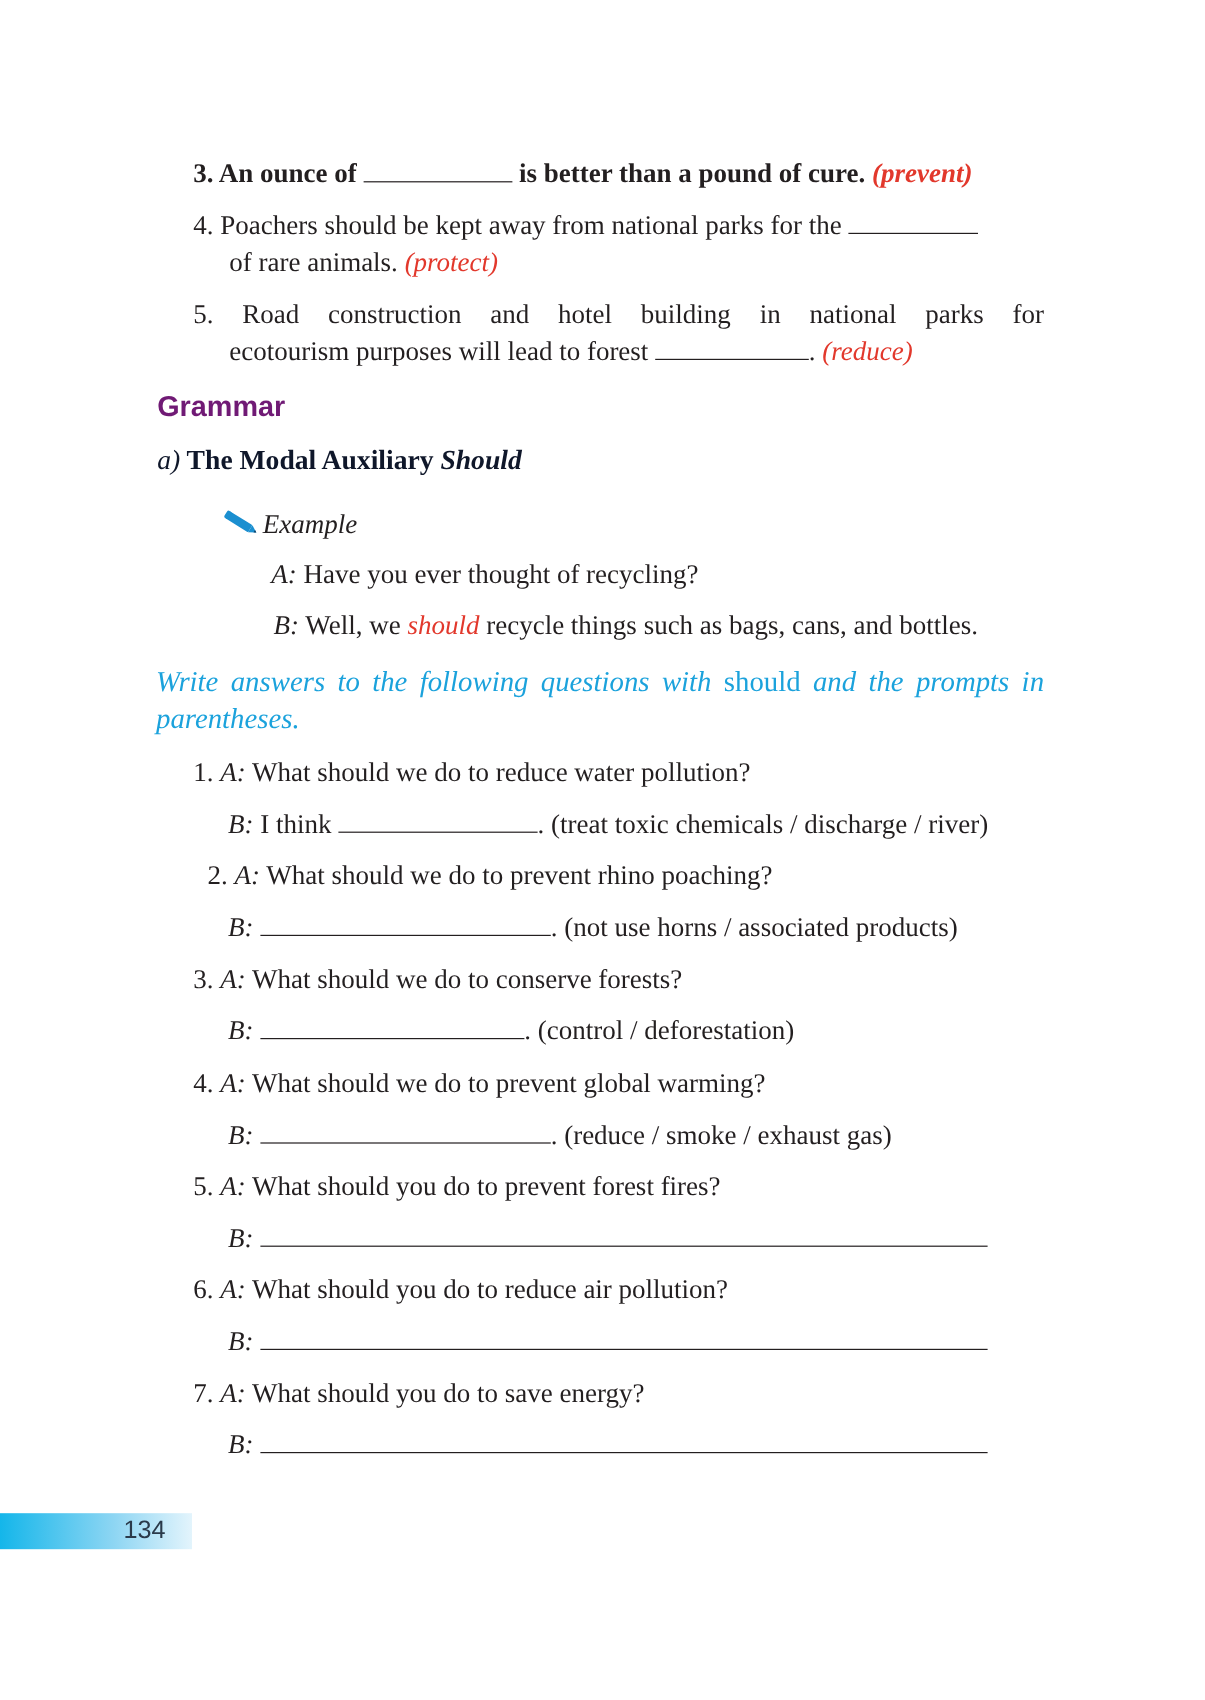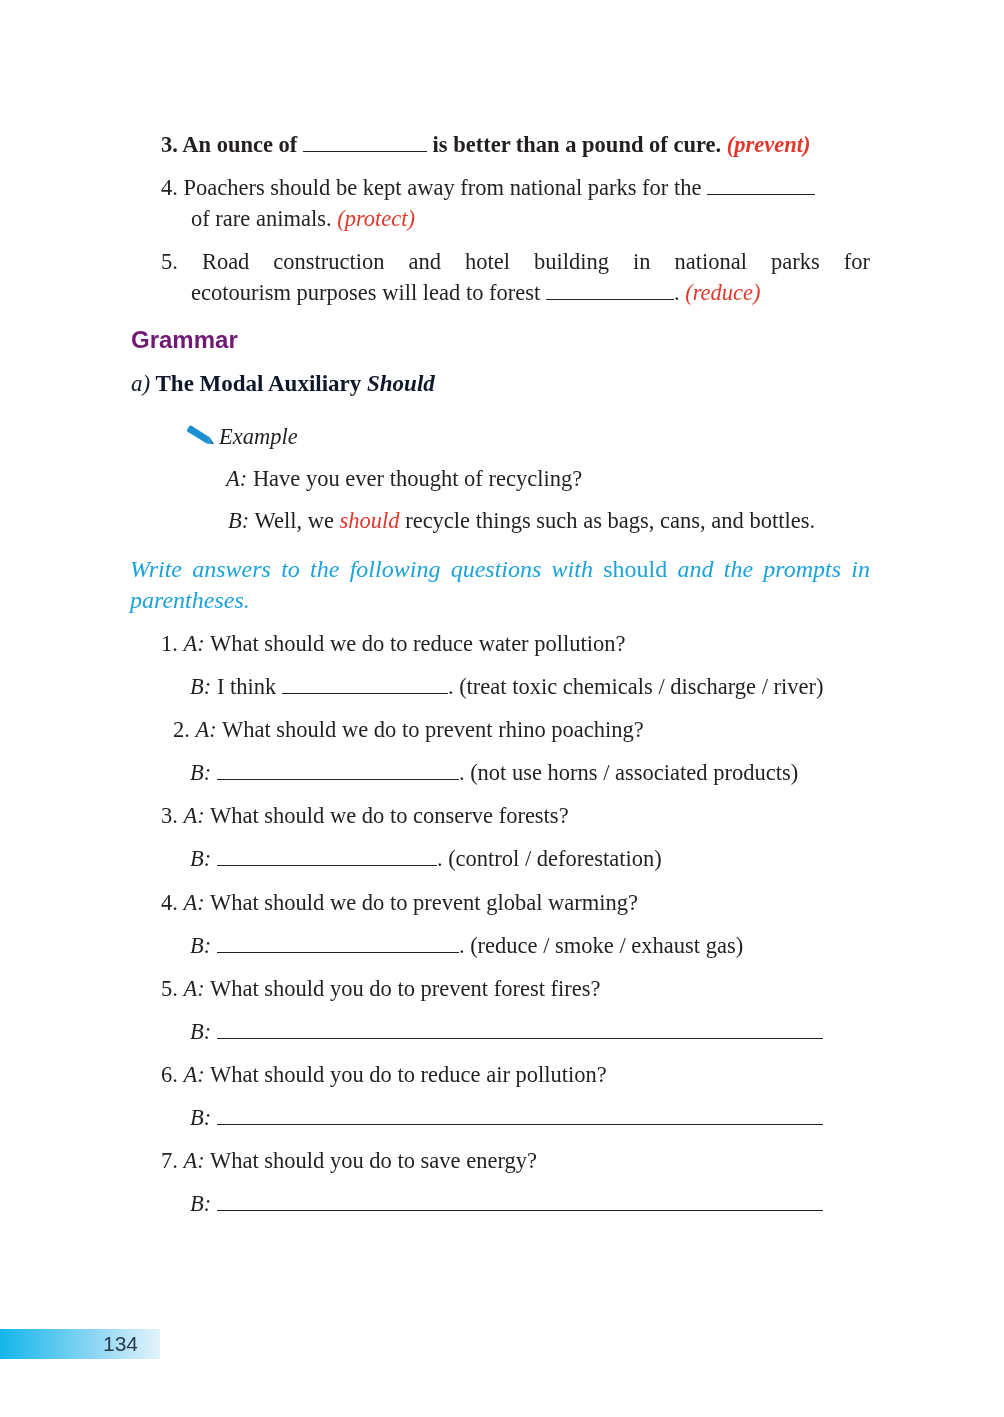--- a/index.html
+++ b/index.html
@@ -9,21 +9,21 @@
   .t { font-size: 22.5px; line-height: 26px; }
   .red { color: #e2382c; font-style: italic; }
   .i { font-style: italic; }
   .blank { display: inline-block; border-bottom: 1px solid #231f20; height: 18px; vertical-align: baseline; }
   .justify { text-align: justify; text-align-last: justify; white-space: normal; }
   .h-grammar { font-family: "Liberation Sans", sans-serif; font-weight: bold; font-size: 24px; color: #701a75; }
   .h-sub { font-size: 23px; font-weight: bold; color: #0f172a; }
   .h-sub .i { font-weight: normal; }
   .instr { font-size: 24px; line-height: 31px; color: #1ba2dc; font-style: italic; white-space: normal; width: 740px; text-align: justify; }
   .instr .plain { font-style: normal; }
-  .pagebar { position: absolute; left: 0; top: 1329px; width: 160px; height: 30px;
+  .pagebar { position: absolute; left: 0; top: 1261px; width: 160px; height: 30px;
              background: linear-gradient(to right, #14b6ea 0%, #8fd6f3 60%, #e3f4fc 100%); }
   .pagenum { position: absolute; right: 22px; top: 3px; font-family: "Liberation Sans", sans-serif; font-size: 21px; color: #2a3a4a; }
 </style>
 </head>
 <body>
 
 <div class="abs t" style="left:161px; top:132px;font-weight:bold;">
   <span>3.</span>
   <span>An ounce of</span>
   <span class="blank" style="width:124px;"></span>

